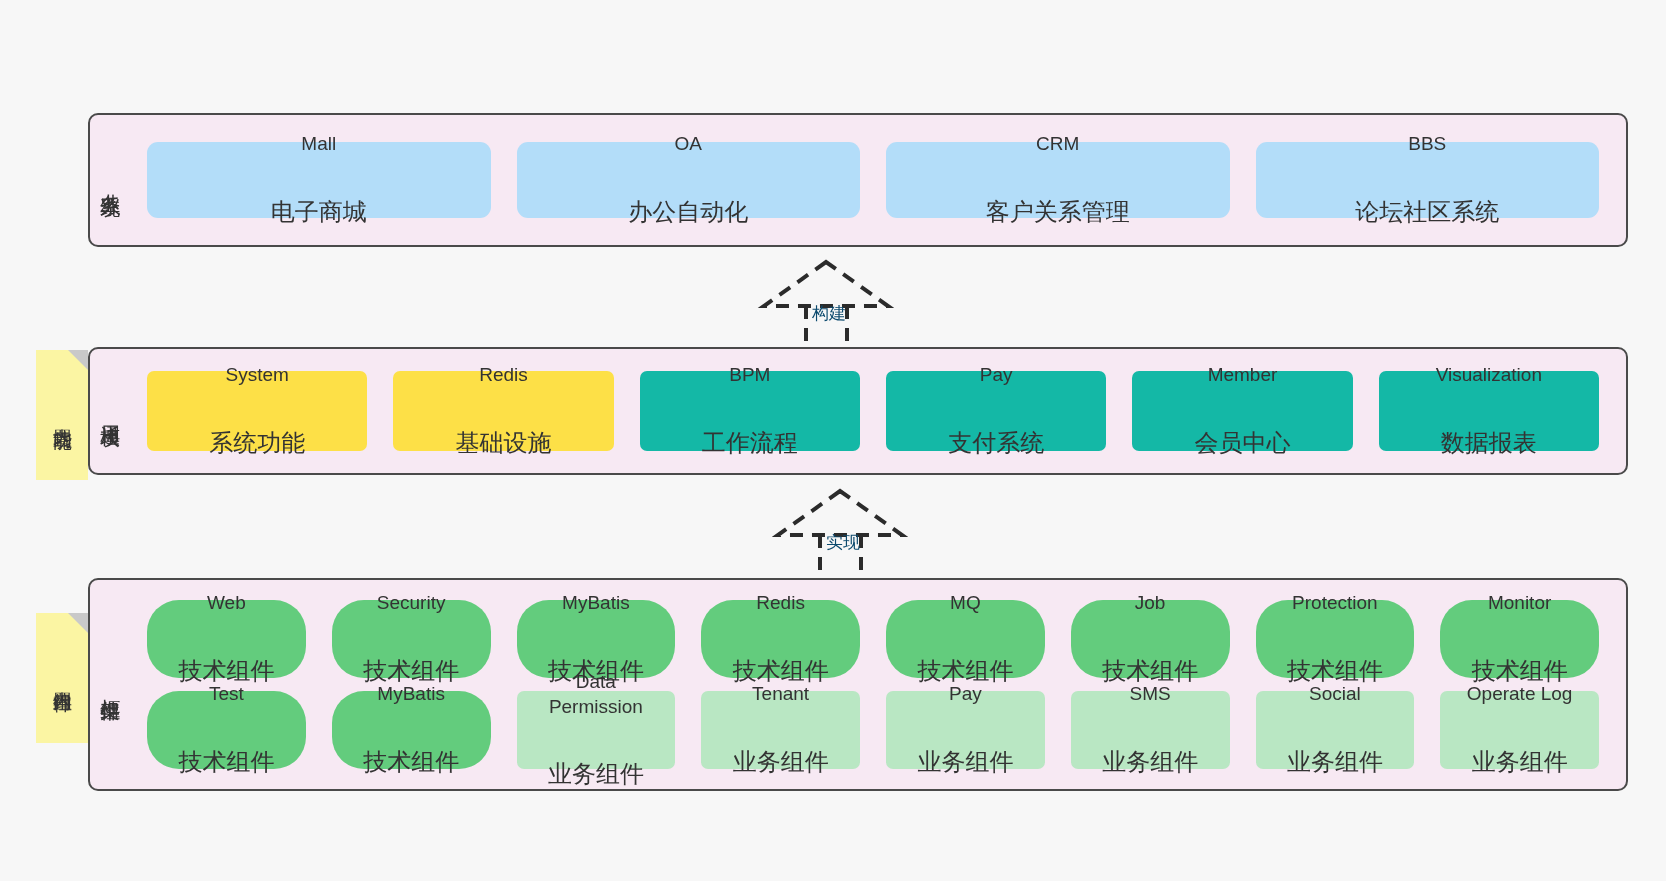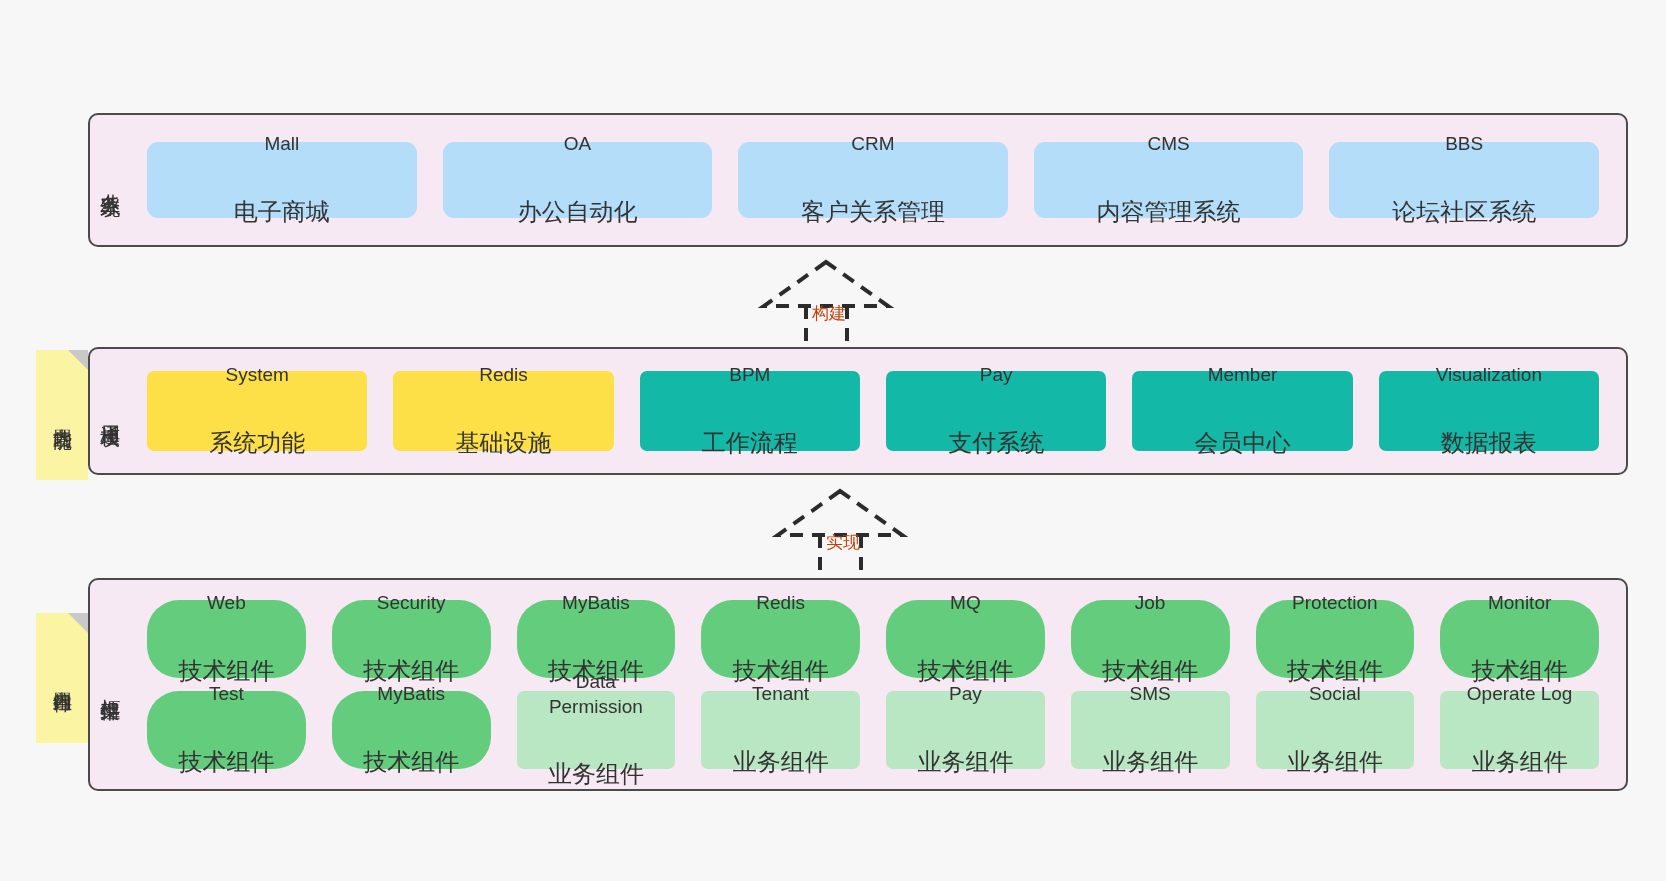--- a/index.html
+++ b/index.html
@@ -113,21 +113,21 @@
   }
 
   
   .arrow {
     position: absolute;
   }
   .arrow svg { display: block; overflow: visible; }
   .arrow-label {
     position: absolute;
     font-size: 17px;
-    color: #c2410c;
+    color: #0c4a6e;
     background: transparent;
     white-space: nowrap;
     user-select: none;
   }
 </style>
 </head>
 <body>
 
 <div class="canvas">
 
@@ -139,24 +139,20 @@
         <span class="t-en">Mall</span>
         <span class="t-cn">电子商城</span>
       </div>
       <div class="card c-blue h-big">
         <span class="t-en">OA</span>
         <span class="t-cn">办公自动化</span>
       </div>
       <div class="card c-blue h-big">
         <span class="t-en">CRM</span>
         <span class="t-cn">客户关系管理</span>
-      </div>
-      <div class="card c-blue h-big">
-        <span class="t-en">CMS</span>
-        <span class="t-cn">内容管理系统</span>
       </div>
       <div class="card c-blue h-big">
         <span class="t-en">BBS</span>
         <span class="t-cn">论坛社区系统</span>
       </div>
 
     </div>
   </div>
 
   <div class="arrow" style="left:758px; top:258px; width:140px; height:92px;">

